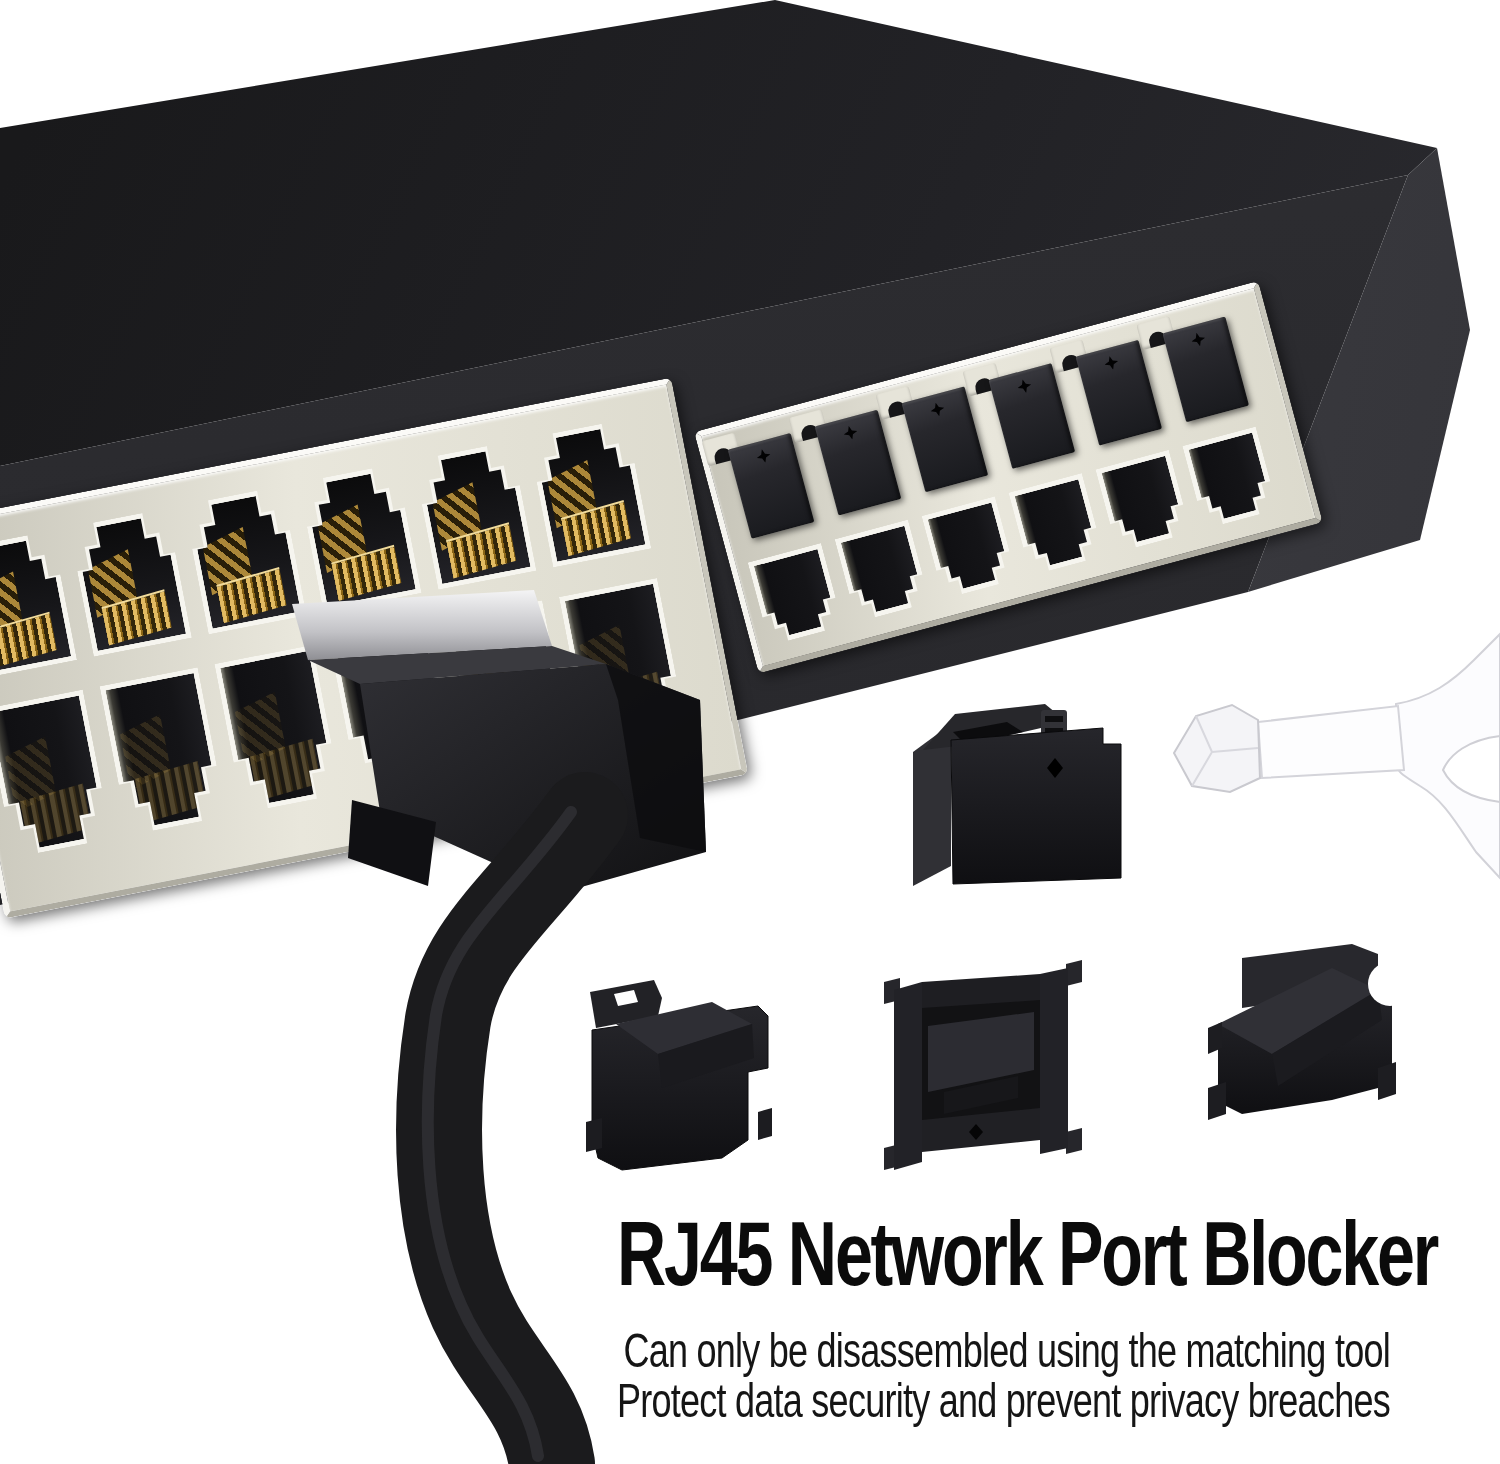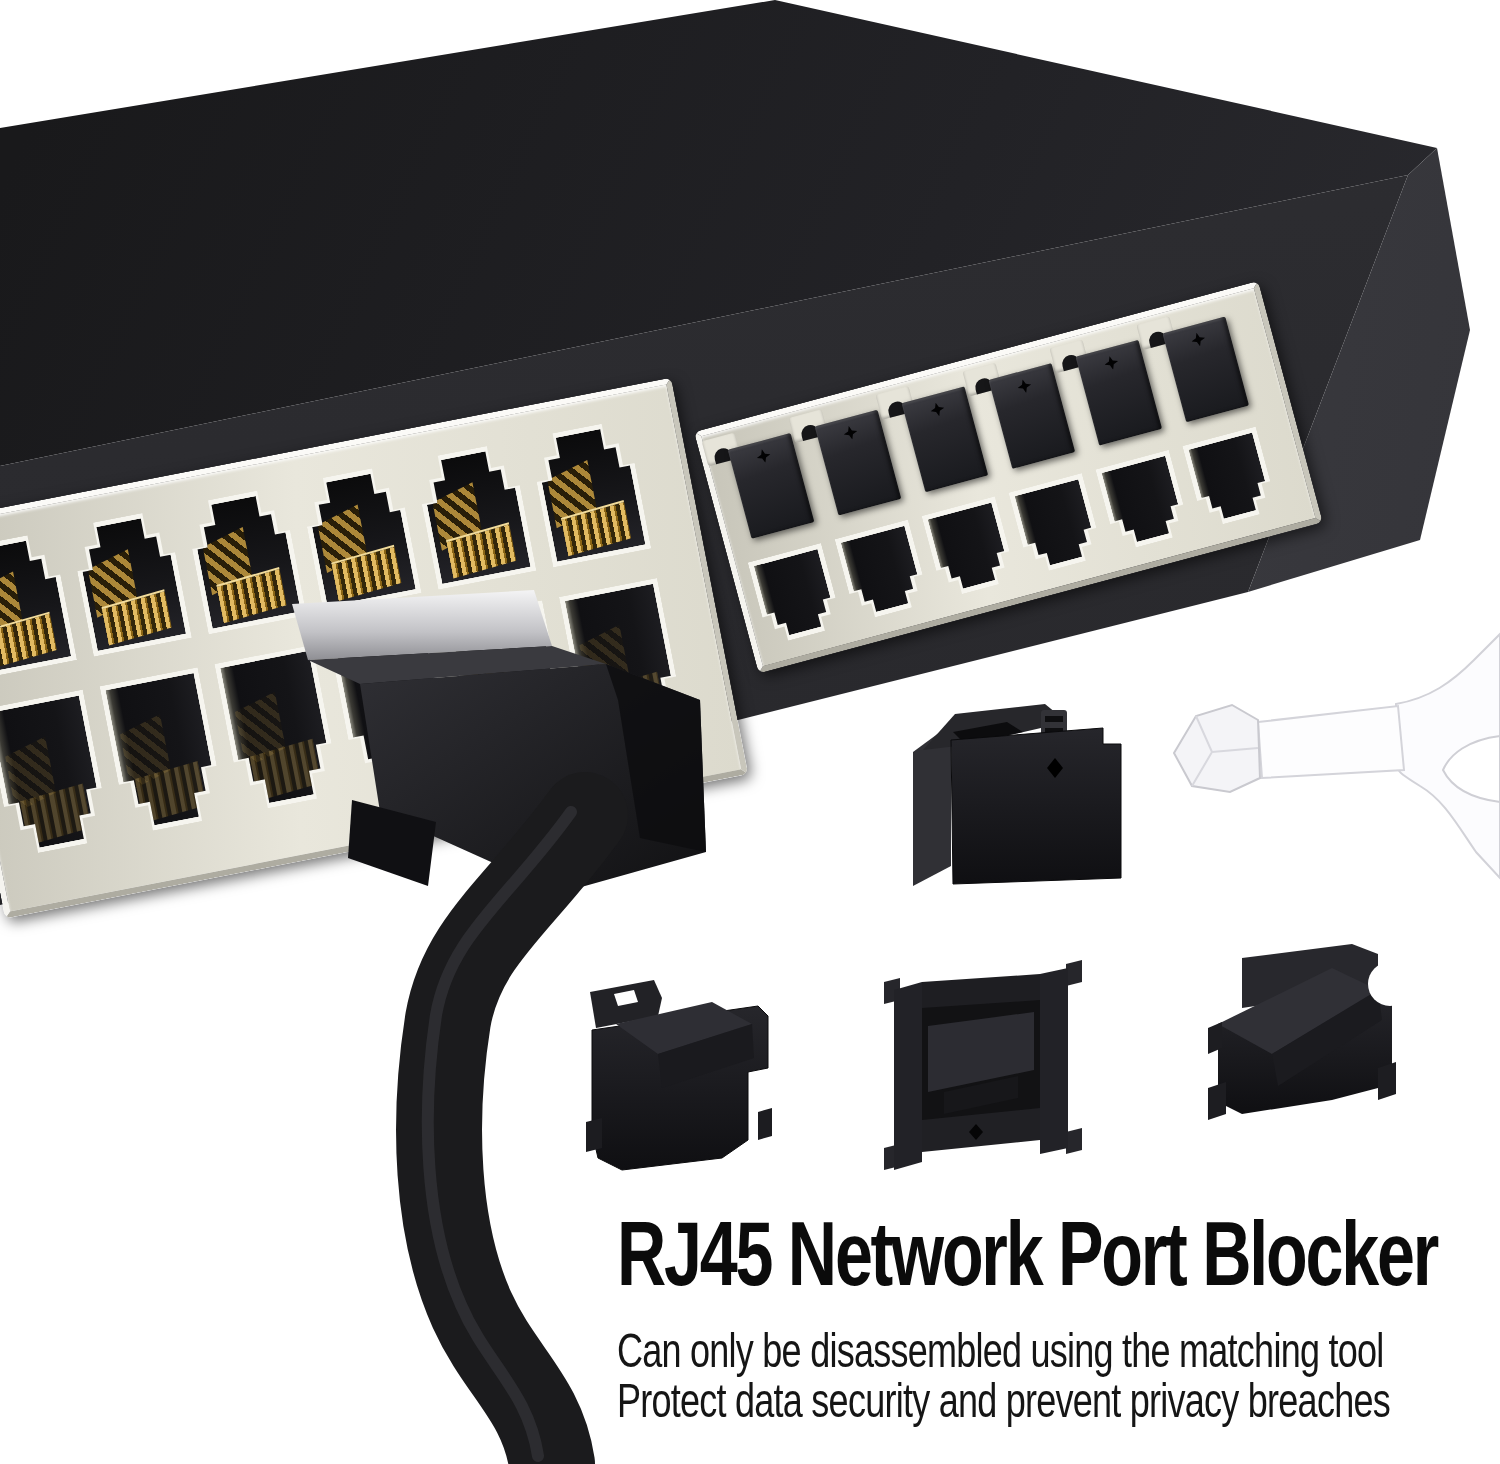--- a/index.html
+++ b/index.html
@@ -1,17 +1,17 @@
 <!DOCTYPE html>
 <html><head>
 <meta charset="utf-8">
 <style>
   html,body{margin:0;padding:0;background:#fff;}
   .stage{position:relative;width:1500px;height:1464px;background:#fff;overflow:hidden;
-         font-family:"Liberation Sans",sans-serif;}
+         font-family:"Liberation Sans",sans-serif;text-align:right;}
   .face{position:absolute;inset:0;}
   .face.top{background:linear-gradient(115deg,#19191b 4%,#222226 48%,#2f2f34 96%);
     clip-path:polygon(775px 0px,1437px 148px,1408px 175px,0px 466px,0px 128px);}
   .face.front{background:linear-gradient(176deg,#3a3a3f 0%,#2d2d31 9%,#28282c 60%,#232327 100%);
     clip-path:polygon(0px 466px,1408px 175px,1248px 592px,0px 905px);}
   .face.side{background:linear-gradient(100deg,#47474c 0%,#3a3a3f 65%,#333338 100%);
     clip-path:polygon(1408px 175px,1437px 148px,1470px 330px,1420px 540px,1248px 592px);}
 
   
   .bank{position:absolute;border-radius:7px;

